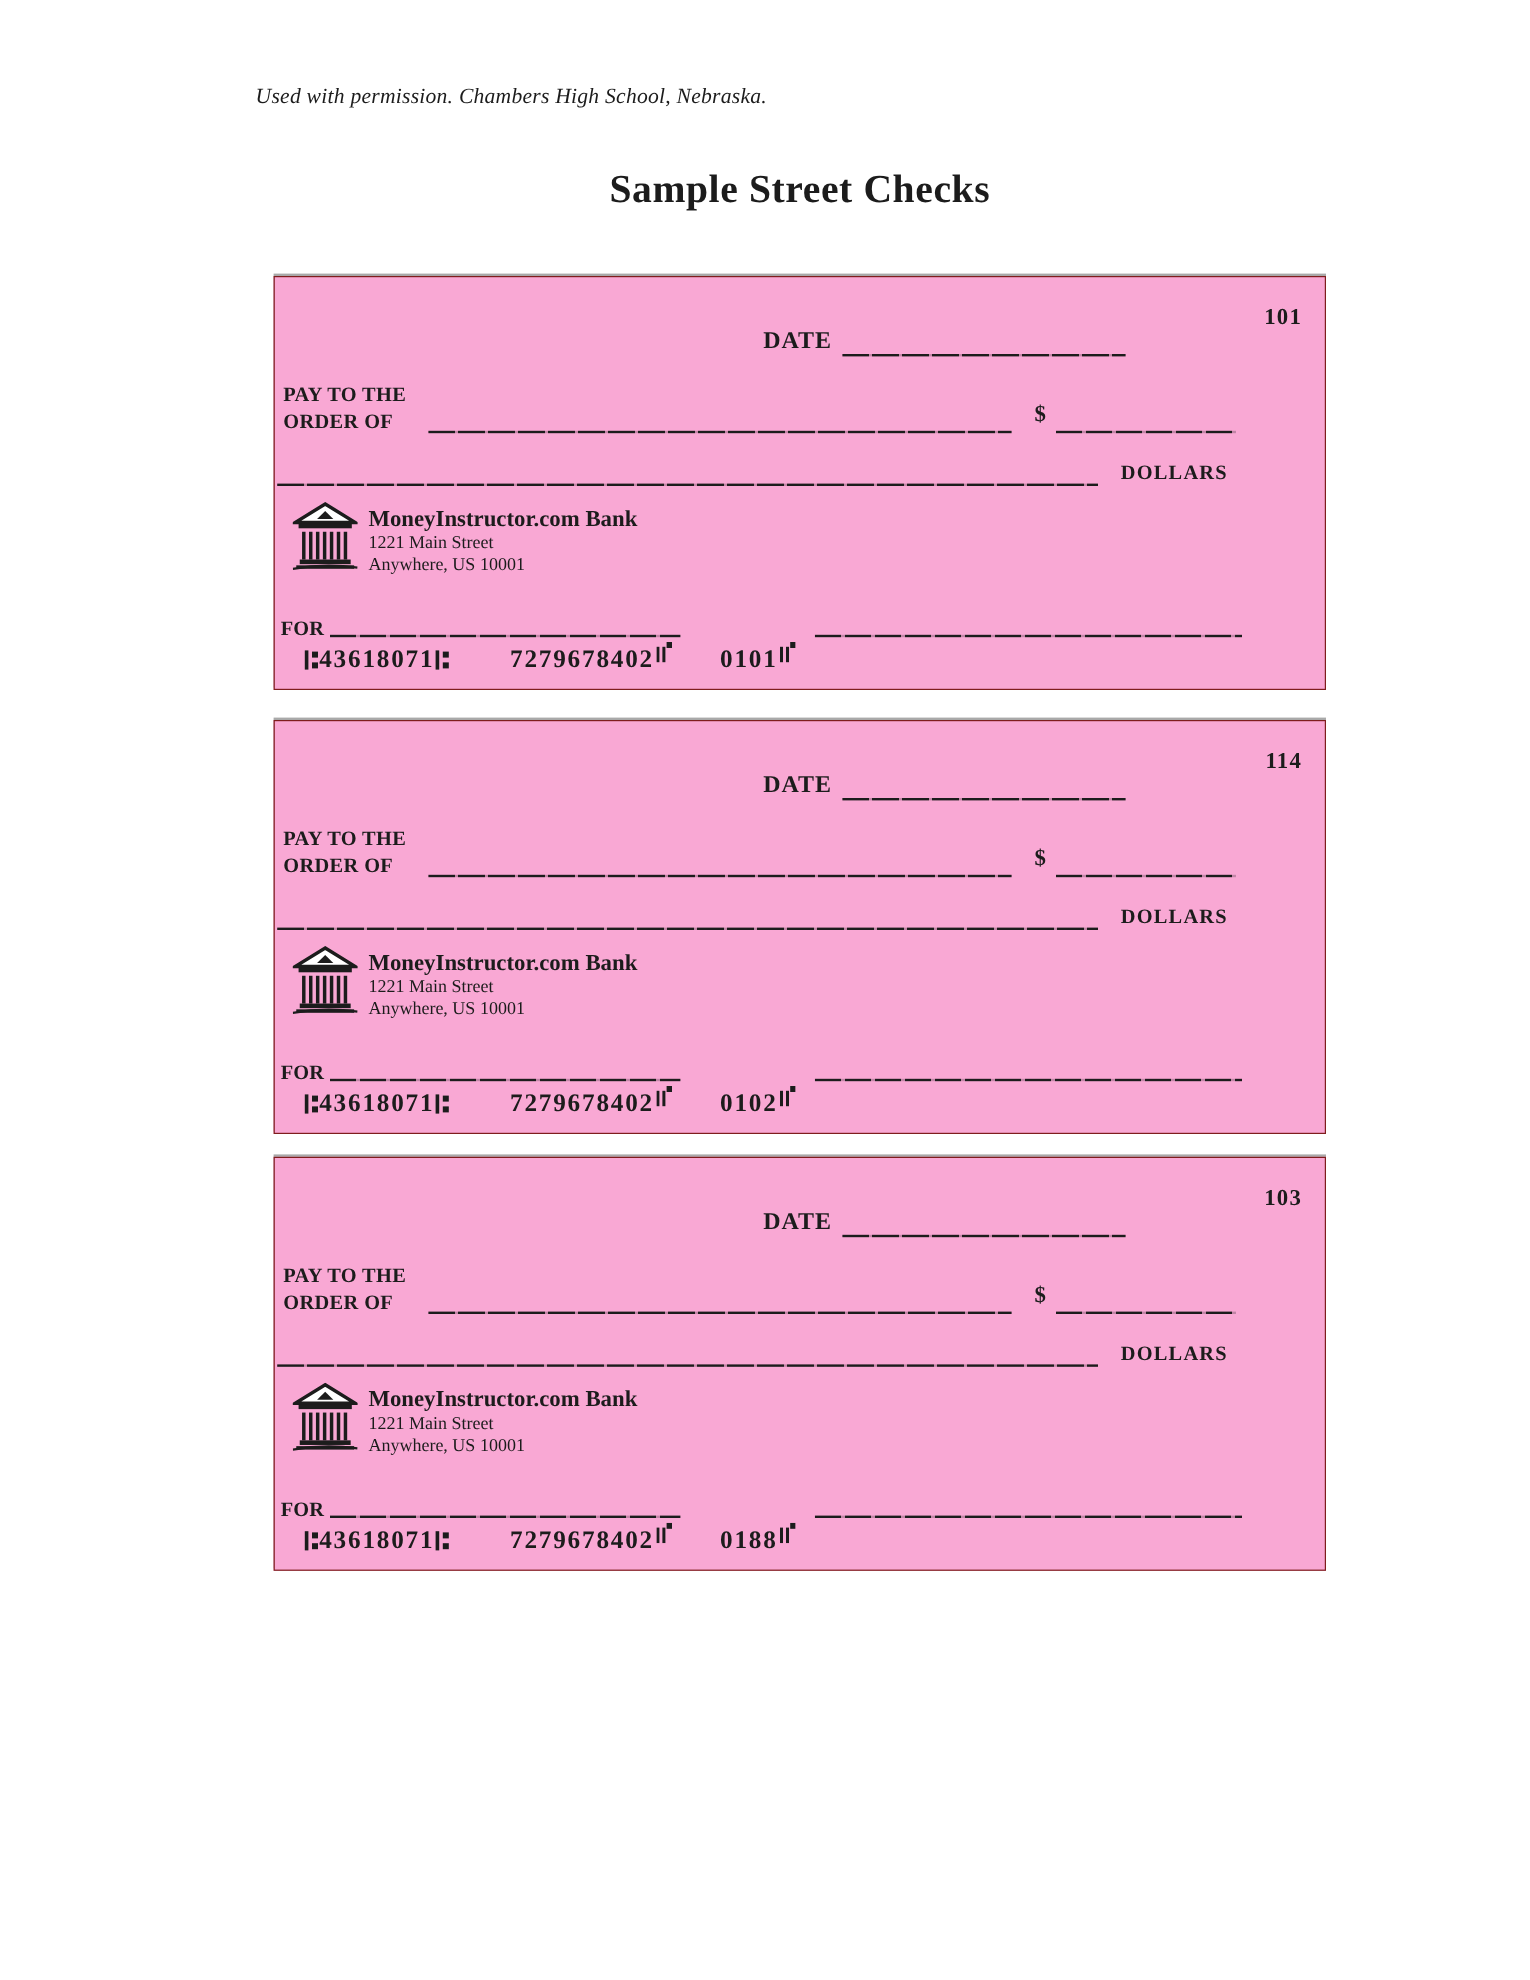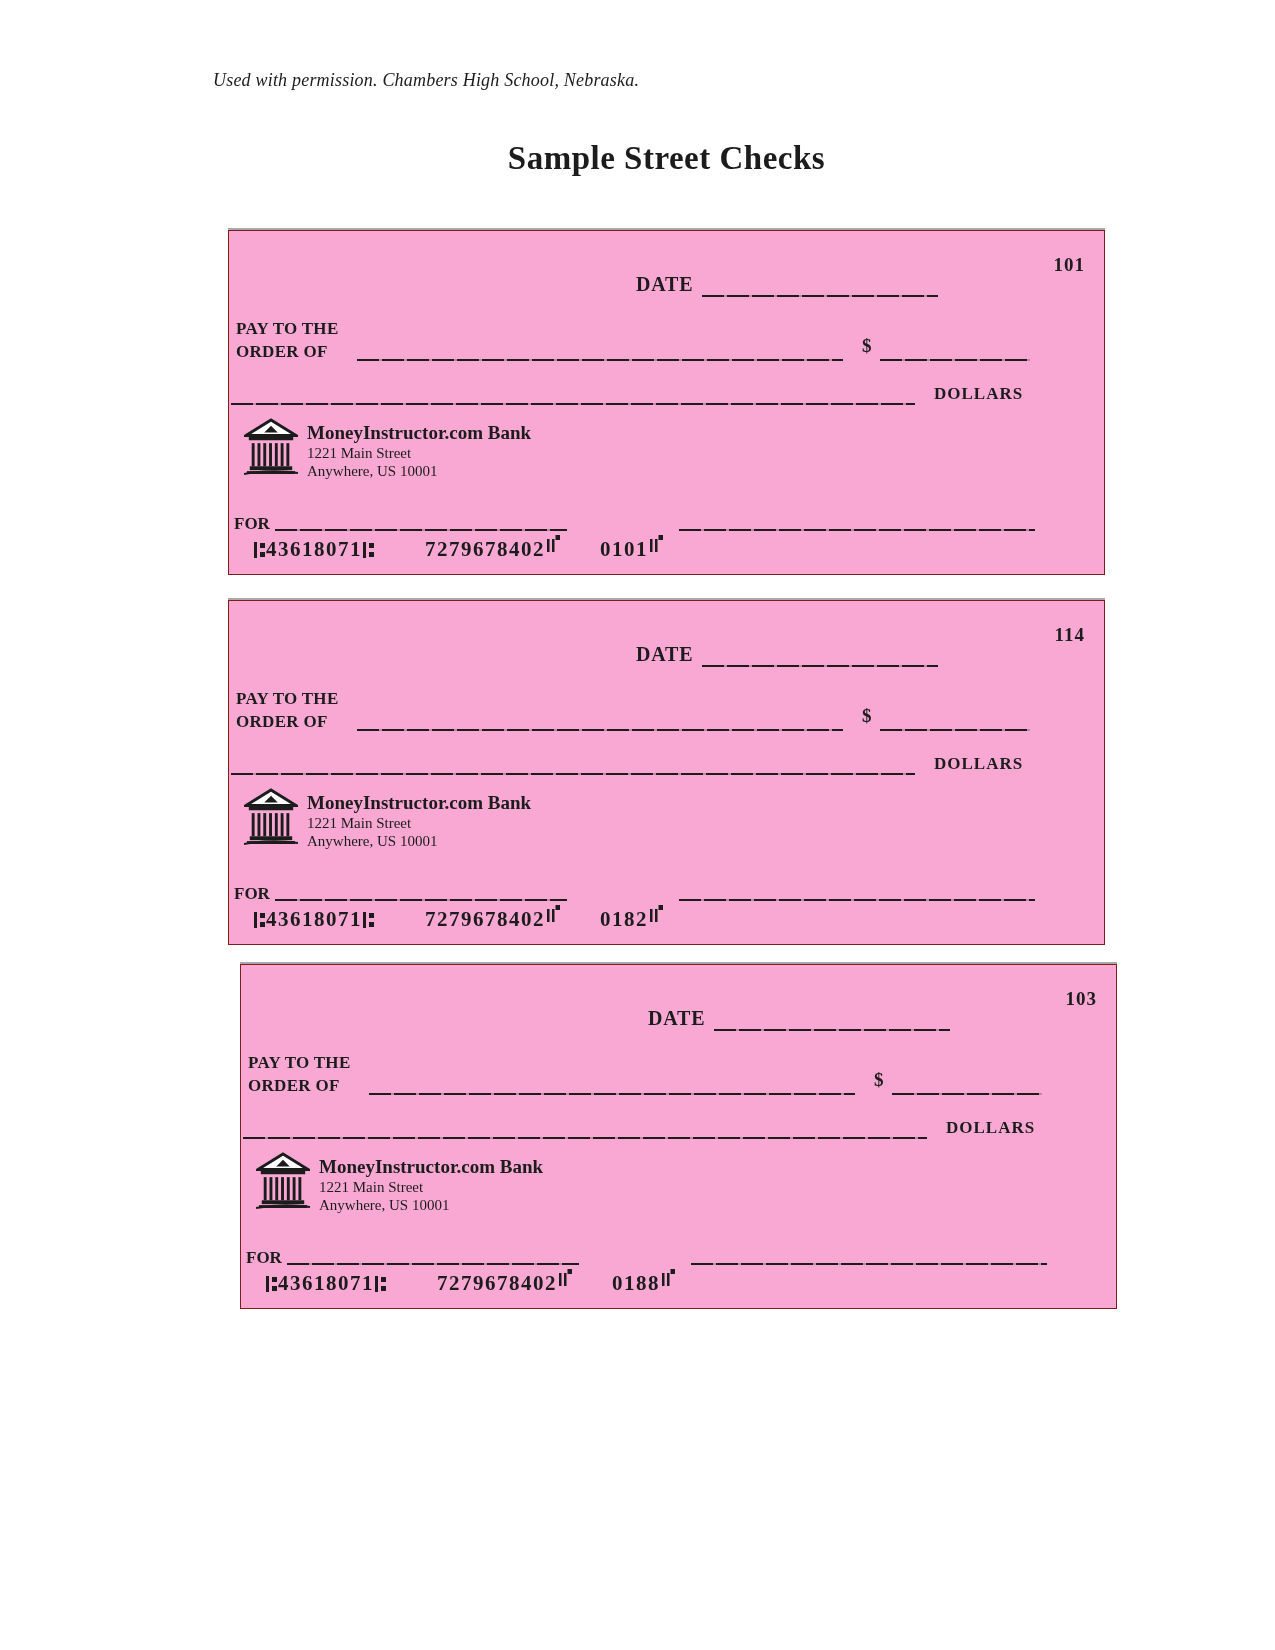--- a/index.html
+++ b/index.html
@@ -11,21 +11,21 @@
   .title{position:absolute;left:228px;top:140px;width:877px;text-align:center;font-size:33px;font-weight:bold;letter-spacing:.5px;}
   .subtitle{position:absolute;left:228px;top:189px;width:877px;text-align:center;font-size:20px;font-weight:bold;}
 
   .check{
     position:absolute;left:228px;width:877px;height:345px;background:#f9a8d4;
     border:1px solid #7f1d1d;box-sizing:border-box;
     box-shadow:0 -2px 0 #a9a9a9;
   }
   .check--1{top:230px;}
   .check--2{top:600px;}
-  .check--3{top:964px;margin-left:12px;}
+  .check--3{top:964px;}
 
   .check *{position:absolute;}
   .chk-num{top:23px;right:19px;font-size:19px;font-weight:bold;letter-spacing:1px;}
 
   .wline{
     background:repeating-linear-gradient(90deg,#1c1c1c 0 22px,rgba(28,28,28,.25) 22px 25px) bottom/100% 2.5px no-repeat;
     height:22px;
   }
   .date-label{left:407px;top:42px;font-size:20px;font-weight:bold;letter-spacing:.8px;}
   .date-line{left:473px;top:44px;width:236px;}
@@ -203,21 +203,21 @@
       <span class="gap-a"></span>
       <span>7279678402</span>
       <span class="micr-sym micr-onus">
           <svg width="13" height="17" viewBox="0 0 13 17" fill="#1c1c1c">
             <rect x="0" y="4" width="2.5" height="13"></rect>
             <rect x="5" y="4" width="2.5" height="13"></rect>
             <rect x="8.5" y="0" width="4.5" height="5"></rect>
           </svg>
         </span>
       <span class="gap-b"></span>
-      <span>0182</span>
+      <span>0102</span>
       <span class="micr-sym micr-onus">
           <svg width="13" height="17" viewBox="0 0 13 17" fill="#1c1c1c">
             <rect x="0" y="4" width="2.5" height="13"></rect>
             <rect x="5" y="4" width="2.5" height="13"></rect>
             <rect x="8.5" y="0" width="4.5" height="5"></rect>
           </svg>
         </span>
     </div>
   </section>
 

